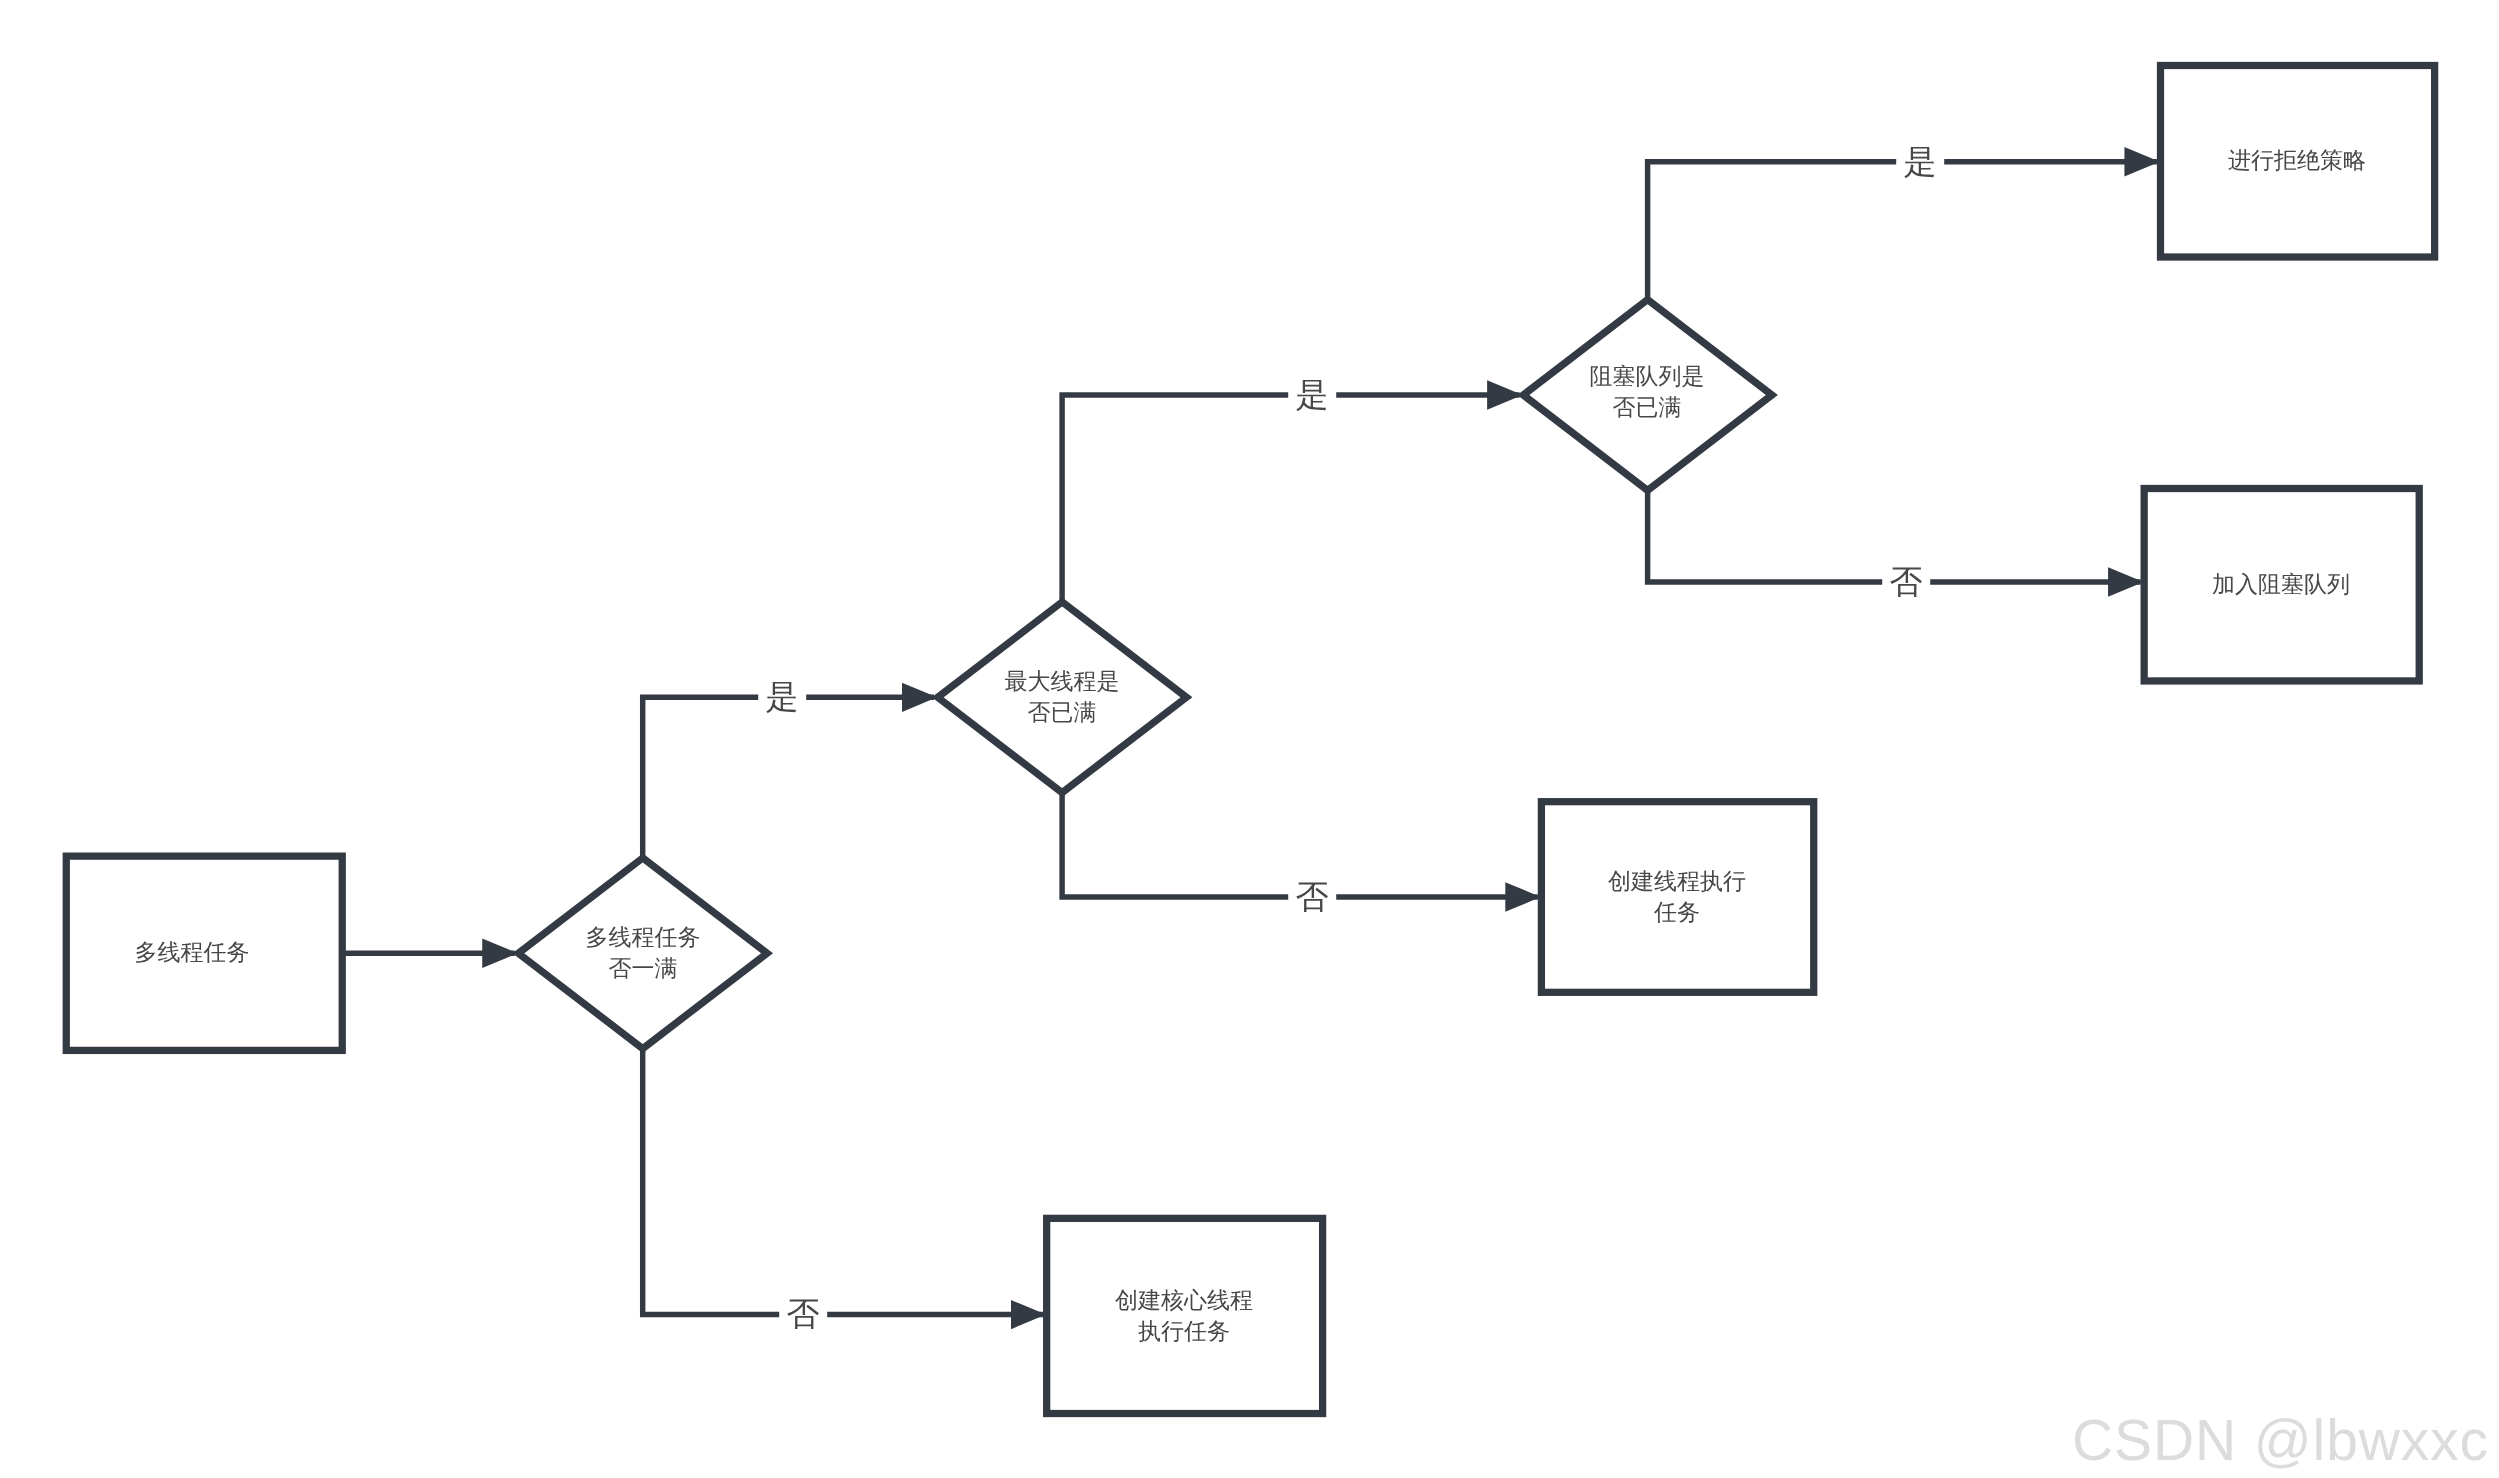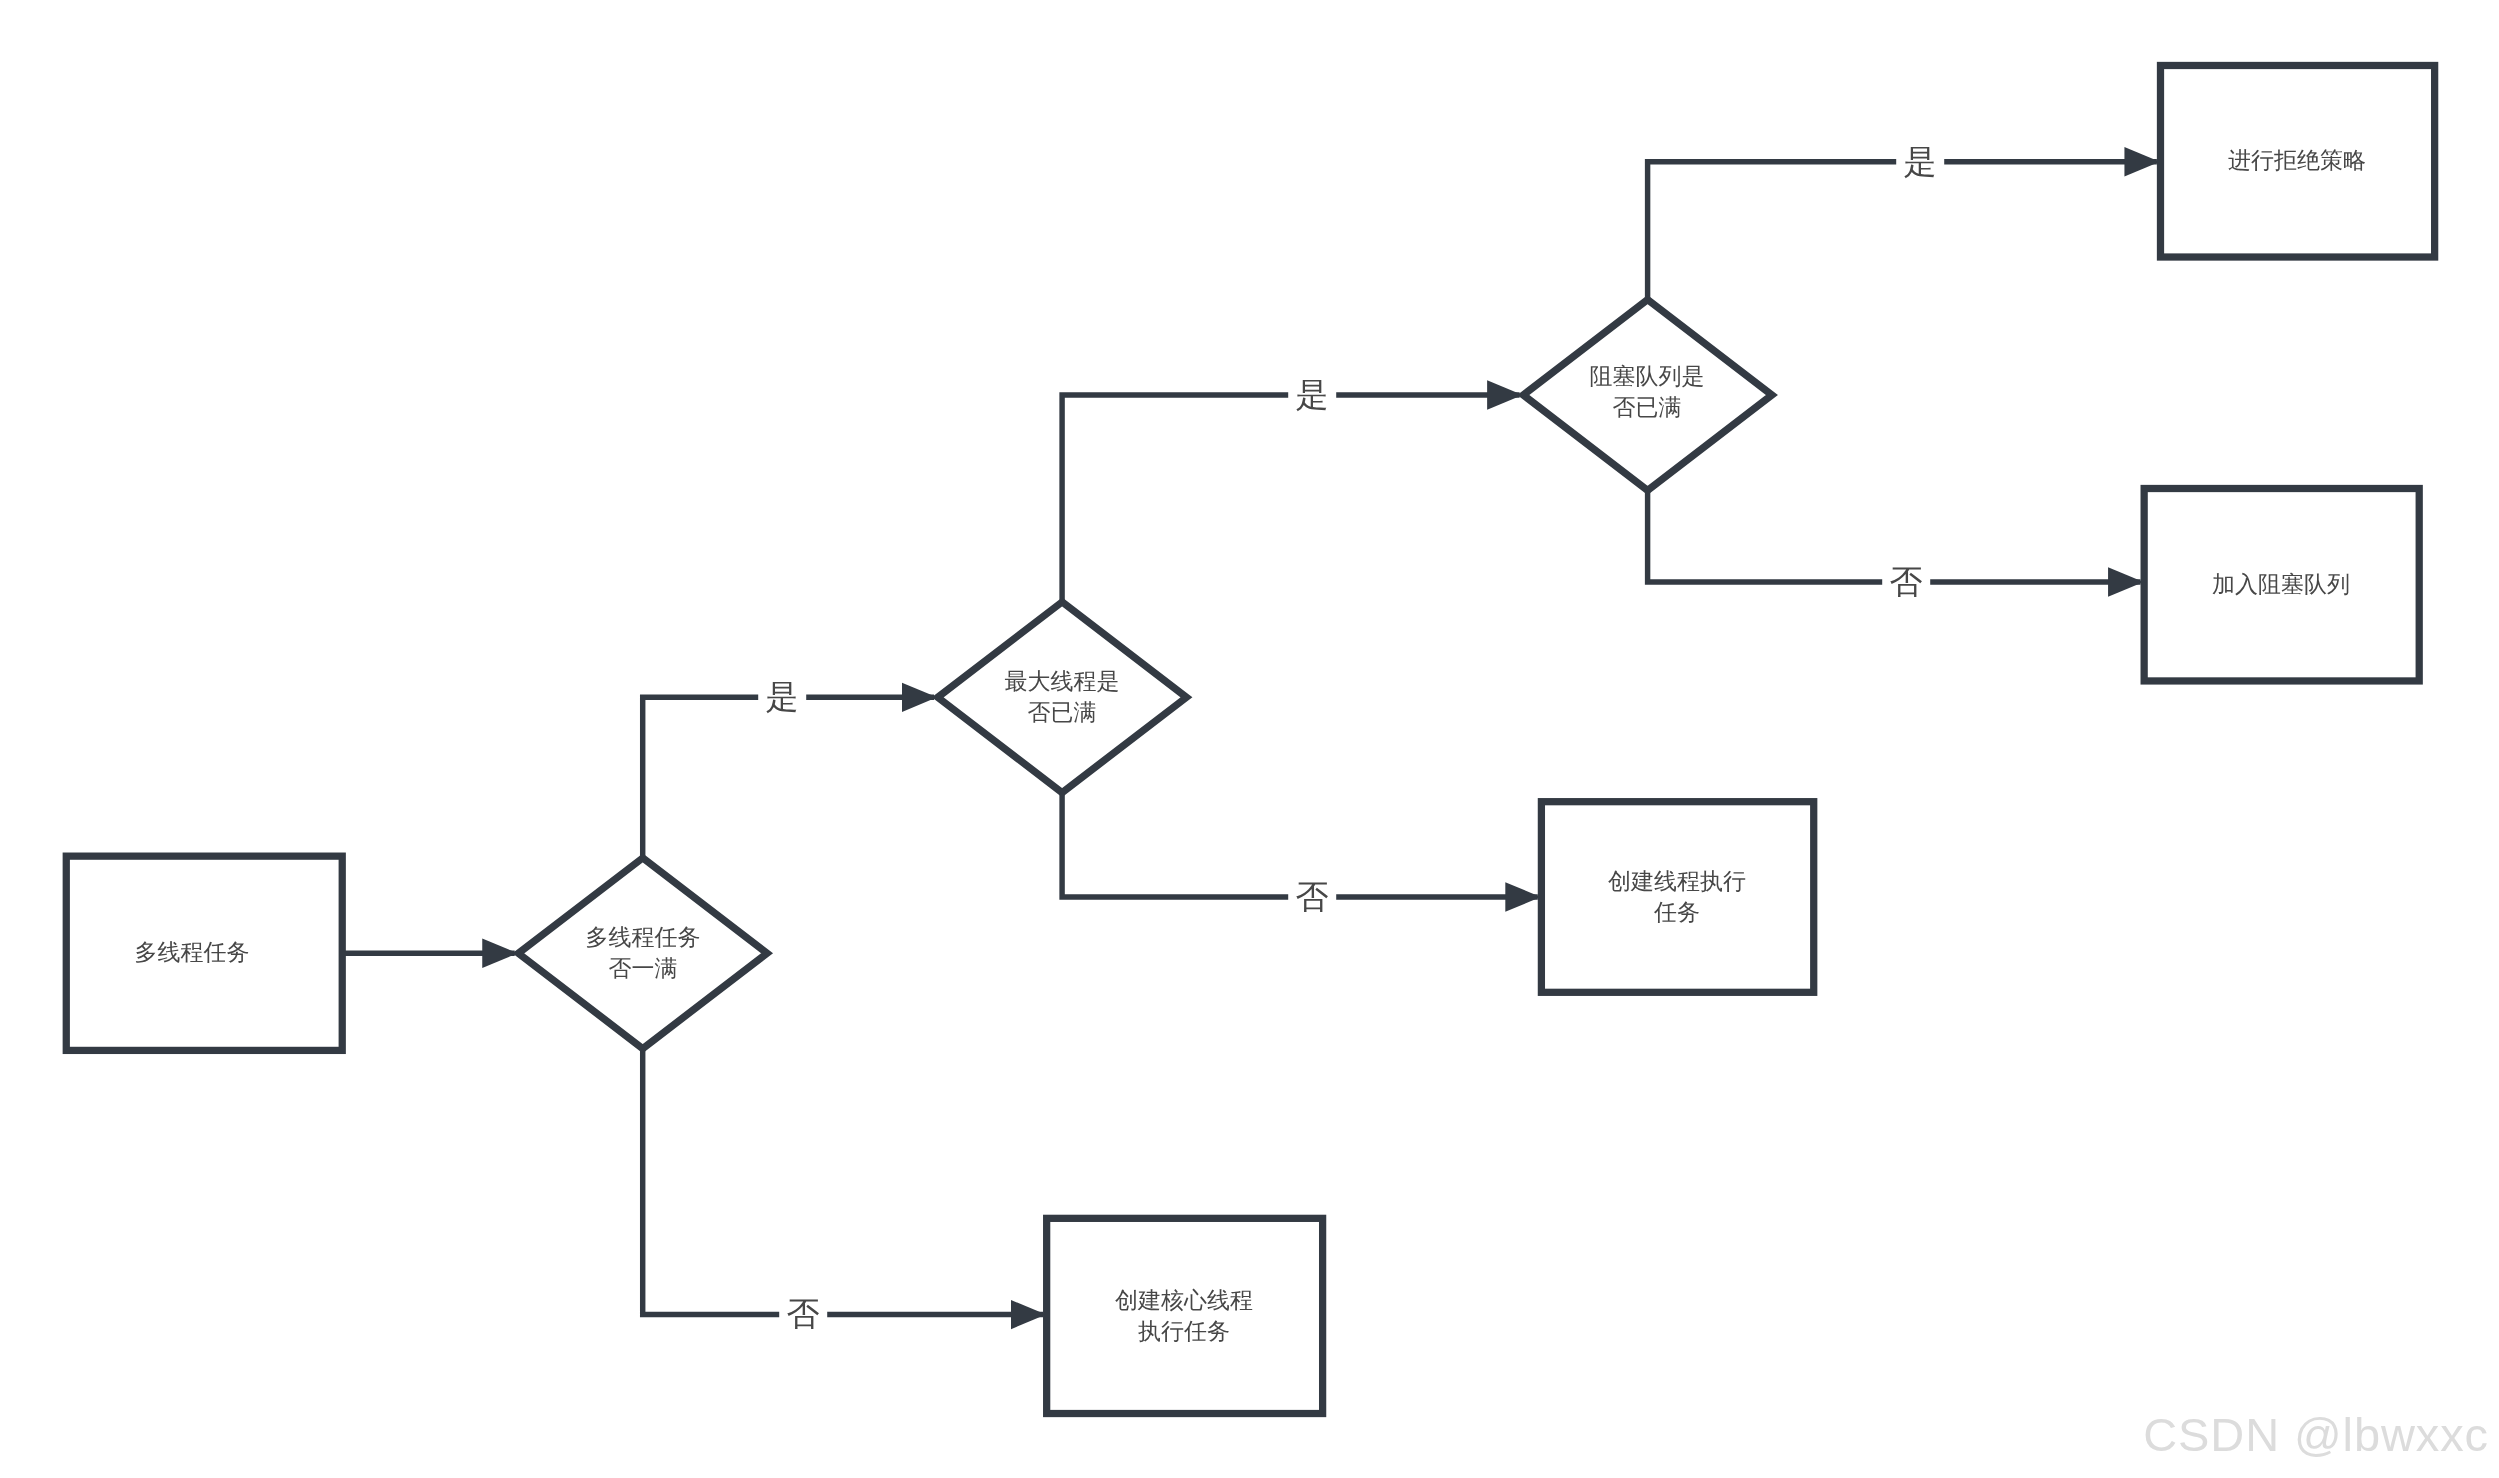--- a/index.html
+++ b/index.html
@@ -28,21 +28,21 @@
     font-size:33px;
     color:#474747;
     background:#ffffff;
     padding:0 7.3px;
     line-height:1.15;
   }
   .watermark{
     position:absolute;
     top:1407px;
     right:11px;
-    font-size:47px;
+    font-size:57px;
     letter-spacing:0.9px;
     color:#dcdcdc;
   }
 </style>
 </head>
 <body>
 
 <div class="canvas">
 
   <svg width="2500" height="1479" viewBox="0 0 2754 1629">

